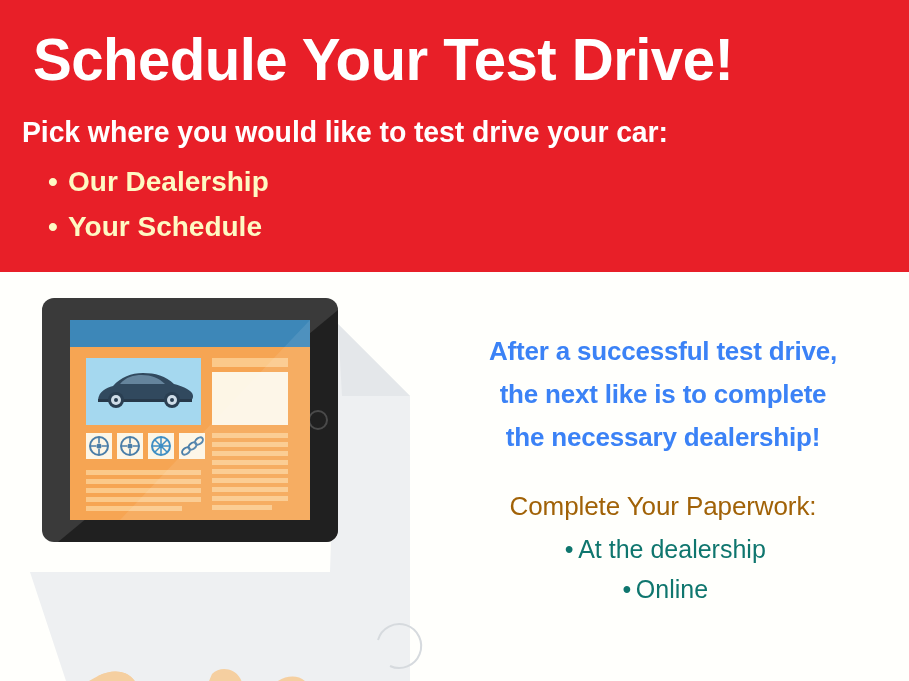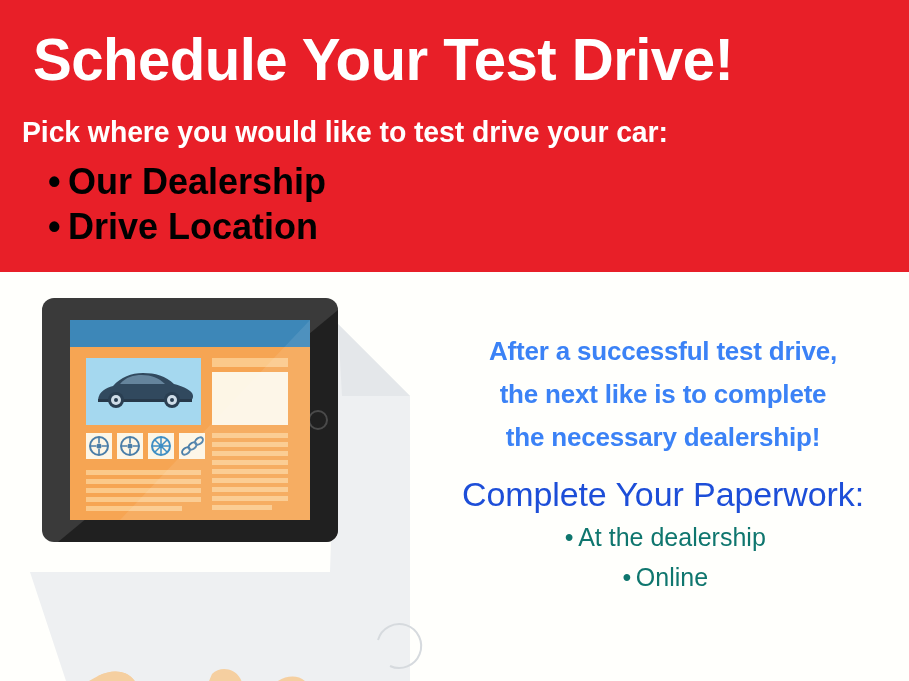--- a/index.html
+++ b/index.html
@@ -61,22 +61,22 @@
   }
   .banner-list {
     position: absolute;
     left: 48px;
     top: 159px;
     margin: 0;
     padding: 0;
     list-style: none;
   }
   .banner-list li {
-    color: #000000;
-    font-size: 36px;
+    color: #fef9c3;
+    font-size: 28px;
     font-weight: 600;
     line-height: 45px;
     white-space: nowrap;
   }
   .banner-list li .bu {
     display: inline-block;
     width: 20px;
   }
 
   
@@ -89,23 +89,23 @@
   }
   .rb-headline {
     color: #3b82f6;
     font-size: 26px;
     font-weight: bold;
     line-height: 43px;
     letter-spacing: -0.2px;
   }
   .rb-headline div { white-space: nowrap; }
   .rb-sub {
-    margin-top: 16px;
-    color: #1d4ed8;
-    font-size: 34px;
+    margin-top: 28px;
+    color: #a16207;
+    font-size: 26px;
     font-weight: 500;
     line-height: 38px;
     letter-spacing: -0.1px;
     white-space: nowrap;
   }
   .rb-list {
     margin: 4px 0 0 0;
     padding: 0;
     list-style: none;
     text-align: center;
@@ -140,21 +140,21 @@
   <div class="banner">
     <div class="banner-title">Schedule Your Test Drive!</div>
 
     <div class="banner-subtitle">Pick where you would like to test drive your car:</div>
 
     <ul class="banner-list">
       <li>
         <span class="bu">•</span><span>Our Dealership</span>
       </li>
       <li>
-        <span class="bu">•</span><span>Drive Location</span>
+        <span class="bu">•</span><span>Your Schedule</span>
       </li>
     </ul>
   </div>
 
   <div class="illo">
     <svg width="430" height="409" viewBox="0 0 430 409" xmlns="http://www.w3.org/2000/svg">
 
       <rect x="0" y="0" width="430" height="409" fill="#fffffc"></rect>
 
       <g>

